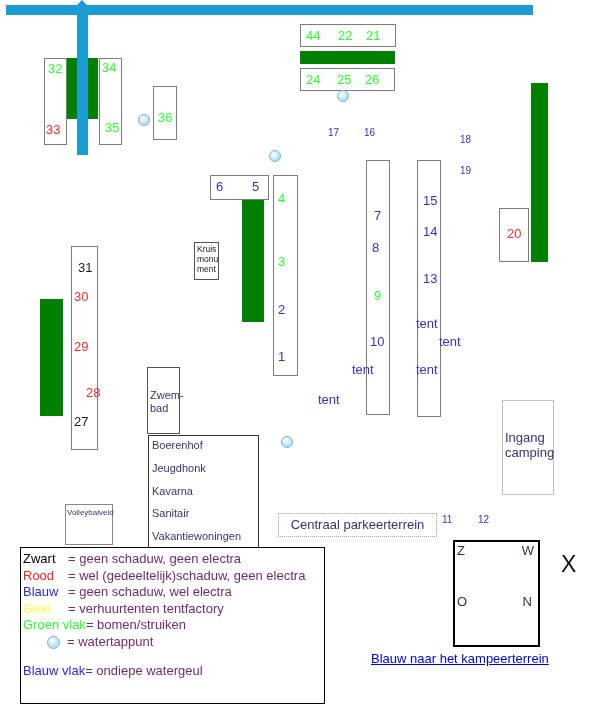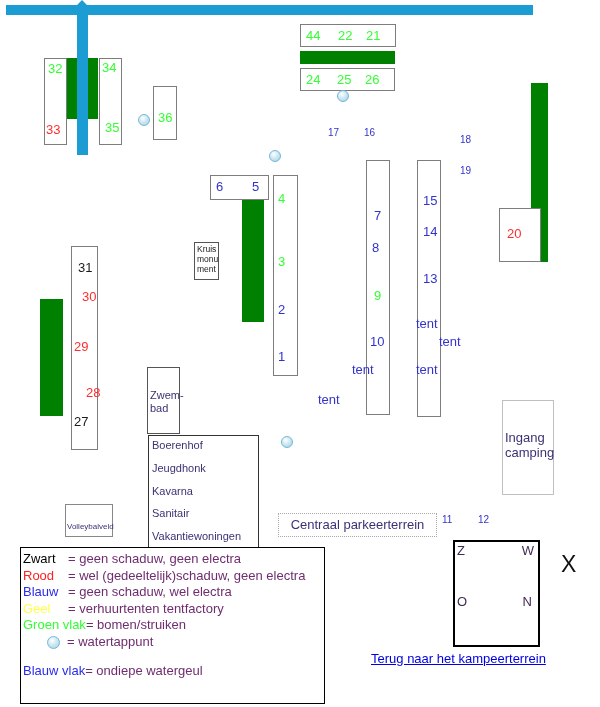--- a/index.html
+++ b/index.html
@@ -122,26 +122,26 @@
     <span class="num b" style="left:7px;top:48px;">7</span>
     <span class="num b" style="left:5px;top:80px;">8</span>
     <span class="num g" style="left:7px;top:128px;">9</span>
     <span class="num b" style="left:3px;top:174px;">10</span>
   </div>
   <div class="pbox" style="left:417px;top:160px;width:24px;height:257px;">
     <span class="num b" style="left:5px;top:33px;">15</span>
     <span class="num b" style="left:5px;top:64px;">14</span>
     <span class="num b" style="left:5px;top:111px;">13</span>
   </div>
-  <div class="pbox" style="left:499px;top:208px;width:42px;height:54px;">
+  <div class="pbox" style="left:499px;top:208px;width:30px;height:54px;">
     <span class="num r" style="left:7px;top:18px;">20</span>
   </div>
   <div class="pbox" style="left:71px;top:246px;width:27px;height:204px;">
     <span class="num k" style="left:6px;top:14px;">31</span>
-    <span class="num r" style="left:10px;top:43px;">30</span>
+    <span class="num r" style="left:2px;top:43px;">30</span>
     <span class="num r" style="left:2px;top:93px;">29</span>
     <span class="num r" style="left:14px;top:139px;">28</span>
     <span class="num k" style="left:2px;top:168px;">27</span>
   </div>
 
   <span class="freenum" style="left:328px;top:126px;">17</span>
   <span class="freenum" style="left:364px;top:126px;">16</span>
   <span class="freenum" style="left:460px;top:133px;">18</span>
   <span class="freenum" style="left:460px;top:164px;">19</span>
   <span class="freenum" style="left:442px;top:513px;">11</span>
@@ -166,37 +166,37 @@
 bad</div>
 
   <div class="facilities">
     <div>Boerenhof</div>
     <div>Jeugdhonk</div>
     <div>Kavarna</div>
     <div>Sanitair</div>
     <div>Vakantiewoningen</div>
   </div>
 
-  <div class="pbox lbl" style="left:65px;top:504px;width:48px;height:33px;border-color:#888;font-size:8px;line-height:9px;padding:17px 0 0 1px;">Volleybalveld</div>
+  <div class="pbox lbl" style="left:65px;top:504px;width:48px;height:41px;border-color:#888;font-size:8px;line-height:9px;padding:3px 0 0 1px;">Volleybalveld</div>
 
   <div class="pbox lbl" style="left:278px;top:513px;width:159px;height:24px;border:1px dotted #a8a8a8;font-size:13px;line-height:21px;text-align:center;">Centraal parkeerterrein</div>
 
   <div class="pbox preline lbl" style="left:502px;top:400px;width:52px;height:95px;border-color:#c0c0c0;font-size:13px;line-height:15px;padding:29px 0 0 2px;">Ingang
 camping</div>
 
   <div class="compass">
     <span style="left:2px;top:1px;">Z</span>
     <span style="right:4px;top:1px;">W</span>
     <span style="left:2px;top:52px;">O</span>
     <span style="right:6px;top:52px;">N</span>
   </div>
 
   <span class="xmark">X</span>
 
-  <a class="link">Terug naar het kampeerterrein</a>
+  <a class="link">Blauw naar het kampeerterrein</a>
 
   <div class="legend">
     <div class="row">
       <span class="term t-black">Zwart</span><span class="desc">= geen schaduw, geen electra</span>
     </div>
     <div class="row">
       <span class="term t-red">Rood</span><span class="desc">= wel (gedeeltelijk)schaduw, geen electra</span>
     </div>
     <div class="row">
       <span class="term t-blue">Blauw</span><span class="desc">= geen schaduw, wel electra</span>

